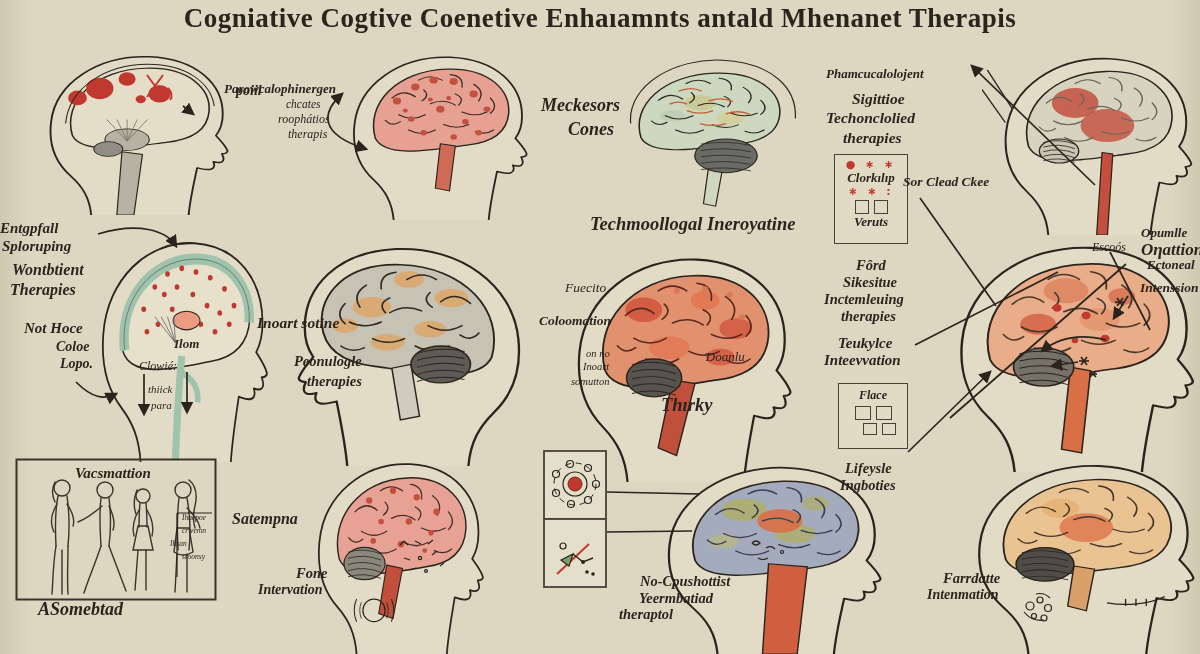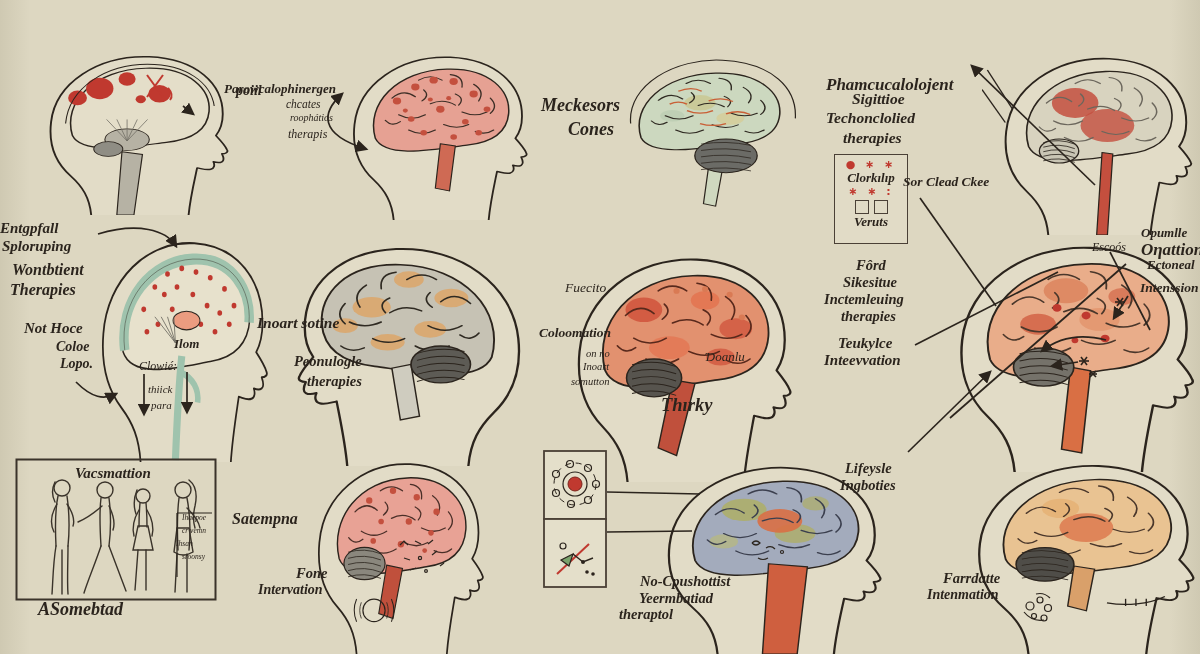--- a/index.html
+++ b/index.html
@@ -30,32 +30,34 @@
     font-size:11px; letter-spacing:3px; line-height:1;}
   .boxtitle{font-style:italic; font-weight:bold; font-size:13px; line-height:1.25;}
   .sqrow{display:flex; justify-content:center; gap:5px; margin-top:3px;}
   .sq{border:1.6px solid #4a4036; background:transparent;}
 </style>
 </head>
 <body>
 
 <div id="canvas">
 
+  <div id="title">Cogniаtive Cogtive Coenetive Enhaıamnts antald Mhenanet Therapis</div>
 
   <div class="lbl" style="left:224px;top:82px;font-size:13px;">Parowcalophinergen</div>
   <div class="lbl" style="left:236px;top:84px;font-size:14px;">poiil</div>
   <div class="lbl light" style="left:286px;top:99px;font-size:11.5px;">chcates</div>
-  <div class="lbl light" style="left:278px;top:113px;font-size:10px;margin-left:12px;">roophátios</div>
+  <div class="lbl light" style="left:278px;top:113px;font-size:12px;">roophátios</div>
   <div class="lbl light" style="left:288px;top:128px;font-size:12px;">therapis</div>
 
   <div class="lbl" style="left:541px;top:96px;font-size:18px;">Meckesors</div>
   <div class="lbl" style="left:568px;top:120px;font-size:18px;">Cones</div>
 
-
-  <div class="lbl" style="left:826px;top:67px;font-size:17px;margin-top:9px;">Phamcucalolojent</div>
+  <div class="lbl" style="left:590px;top:215px;font-size:18.5px;">Techmoollogal Ineroyatine</div>
+
+  <div class="lbl" style="left:826px;top:67px;font-size:13px;">Phamcucalolojent</div>
   <div class="lbl" style="left:852px;top:91px;font-size:15.5px;">Sigittioe</div>
   <div class="lbl" style="left:826px;top:110px;font-size:15.5px;">Techonclolied</div>
   <div class="lbl" style="left:843px;top:130px;font-size:15.5px;">therapies</div>
 
   <div class="panelbox" style="left:834px;top:154px;width:74px;height:90px;">
     <div class="glyphrow">● ∗ ∗</div>
     <div class="boxtitle">Clorkılıp</div>
     <div class="glyphrow">∗ ∗ :</div>
     <div class="sqrow">
       <div class="sq" style="width:12px;height:12px;"></div>
@@ -83,42 +85,53 @@
   <div class="lbl" style="left:174px;top:337px;font-size:13px;">Ilom</div>
   <div class="lbl light" style="left:139px;top:360px;font-size:12px;">Clowié:</div>
   <div class="lbl light" style="left:148px;top:384px;font-size:11px;">thiick</div>
   <div class="lbl light" style="left:151px;top:400px;font-size:11px;">para</div>
 
   <div class="lbl" style="left:257px;top:315px;font-size:15.5px;">Inoart sotine</div>
   <div class="lbl" style="left:294px;top:354px;font-size:14.5px;">Peonulogle</div>
   <div class="lbl" style="left:307px;top:374px;font-size:14.5px;">therapies</div>
 
   <div class="lbl light" style="left:565px;top:281px;font-size:13.5px;">Fuecito</div>
-  <div class="lbl" style="left:539px;top:326px;font-size:13.5px;">Coloomation</div>
+  <div class="lbl" style="left:539px;top:314px;font-size:13.5px;">Coloomation</div>
   <div class="lbl light" style="left:586px;top:349px;font-size:10.5px;">on no</div>
   <div class="lbl light" style="left:583px;top:362px;font-size:10.5px;">Inoart</div>
   <div class="lbl light" style="left:571px;top:377px;font-size:10.5px;">somutton</div>
   <div class="lbl light" style="left:705px;top:350px;font-size:13px;">Ɗoanlu</div>
   <div class="lbl" style="left:661px;top:396px;font-size:18.5px;">Thırky</div>
 
   <div class="lbl" style="left:856px;top:258px;font-size:14.5px;">Fôrd</div>
   <div class="lbl" style="left:843px;top:275px;font-size:14.5px;">Sikesitue</div>
   <div class="lbl" style="left:824px;top:292px;font-size:14.5px;">Inctemleuing</div>
   <div class="lbl" style="left:841px;top:309px;font-size:14.5px;">therapies</div>
   <div class="lbl" style="left:838px;top:336px;font-size:15px;">Teukylce</div>
   <div class="lbl" style="left:824px;top:353px;font-size:15px;">Inteevvation</div>
 
+  <div class="panelbox" style="left:838px;top:383px;width:70px;height:66px;">
+    <div class="boxtitle" style="font-size:12px;">Flace</div>
+    <div class="sqrow">
+      <div class="sq" style="width:14px;height:12px;"></div>
+      <div class="sq" style="width:14px;height:12px;"></div>
+    </div>
+    <div class="sqrow" style="margin-left:12px;">
+      <div class="sq" style="width:12px;height:10px;"></div>
+      <div class="sq" style="width:12px;height:10px;"></div>
+    </div>
+  </div>
 
   <div class="lbl" style="left:845px;top:461px;font-size:14.5px;">Lifeysle</div>
   <div class="lbl" style="left:840px;top:478px;font-size:14.5px;">Ingboties</div>
 
   <div class="lbl" style="left:75px;top:466px;font-size:15px;">Vacsmattion</div>
   <div class="lbl light" style="left:182px;top:514px;font-size:7.5px;">Ihacpoe</div>
   <div class="lbl light" style="left:182px;top:527px;font-size:7.5px;">cr vemn</div>
-  <div class="lbl light" style="left:176px;top:540px;font-size:7.5px;">Ihsan</div>
+  <div class="lbl light" style="left:170px;top:540px;font-size:7.5px;">Ihsan</div>
   <div class="lbl light" style="left:182px;top:553px;font-size:7.5px;">sroonsy</div>
   <div class="lbl" style="left:38px;top:600px;font-size:18px;">ASomebtad</div>
 
   <div class="lbl" style="left:232px;top:511px;font-size:16px;">Satempna</div>
   <div class="lbl" style="left:296px;top:566px;font-size:14.5px;">Fone</div>
   <div class="lbl" style="left:258px;top:583px;font-size:14px;">Intervation</div>
 
   <div class="lbl" style="left:601px;top:574px;font-size:14.5px;margin-left:39px;">No-Cpushottist</div>
   <div class="lbl" style="left:612px;top:591px;font-size:14.5px;margin-left:27px;">Yeermbatiad</div>
   <div class="lbl" style="left:619px;top:607px;font-size:14.5px;">theraptol</div>

